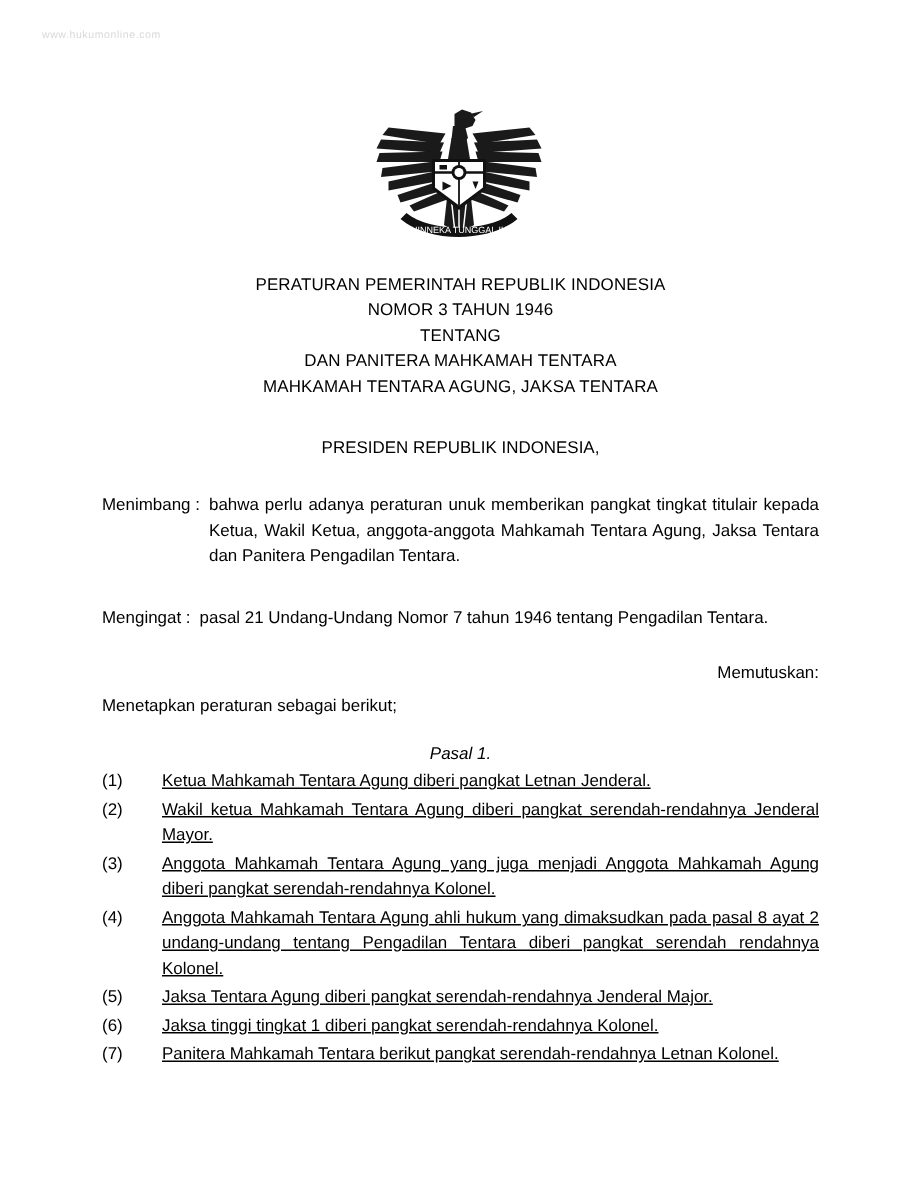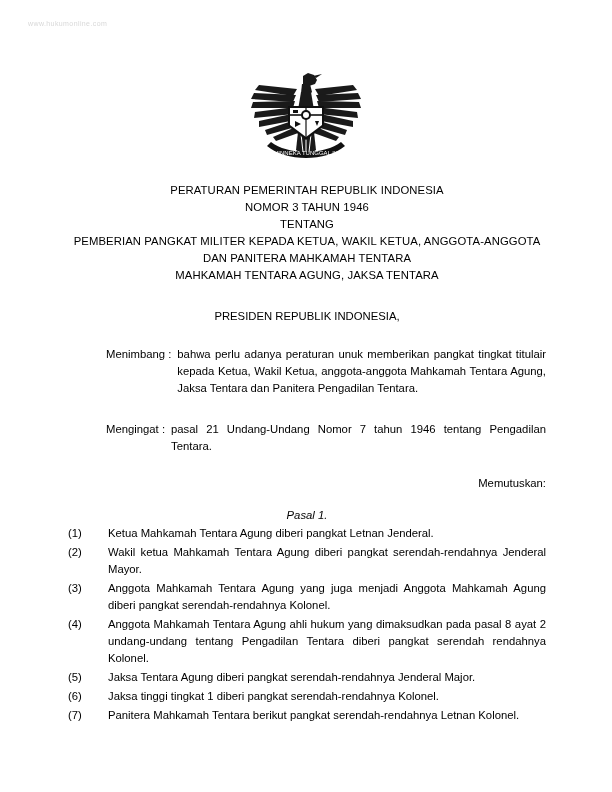--- a/index.html
+++ b/index.html
@@ -59,21 +59,20 @@
     text-align: center;
     font-size: 11.3px;
     margin-top: 26px;
   }
   .clause {
     margin-top: 24px;
     font-size: 11.3px;
     line-height: 17px;
     display: flex;
     align-items: flex-start;
-    margin-left: 38px;
   }
   .clause .label {
     white-space: nowrap;
     flex: 0 0 auto;
   }
   .clause .body {
     flex: 1 1 auto;
     text-align: justify;
   }
   .clause.menimbang .body {
@@ -103,20 +102,21 @@
     line-height: 17px;
     margin-top: 2px;
   }
   .item .num {
     flex: 0 0 40px;
     text-align: left;
   }
   .item .text {
     flex: 1 1 auto;
     text-align: justify;
+    text-decoration: underline;
   }
 </style>
 </head>
 <body>
 
 <div class="page">
 
   <div class="watermark">www.hukumonline.com</div>
 
   <div class="emblem">
@@ -170,39 +170,39 @@
       <text x="65" y="85" font-family="Liberation Sans, sans-serif" font-size="6" fill="#ffffff" text-anchor="middle">BHINNEKA TUNGGAL IKA</text>
     </svg>
   </div>
 
   <div class="content">
 
     <div class="title-block">
       <span class="title-line">PERATURAN PEMERINTAH REPUBLIK INDONESIA</span>
       <span class="title-line">NOMOR 3 TAHUN 1946</span>
       <span class="title-line">TENTANG</span>
-      <span class="title-line">PEMBERIAN PANGKAT MILITER KEPADA KETUA, WAKIL KETUA, ANGGOTA-ANGGOTA</span>
       <span class="title-line">DAN PANITERA MAHKAMAH TENTARA</span>
       <span class="title-line">MAHKAMAH TENTARA AGUNG, JAKSA TENTARA</span>
     </div>
 
     <div class="presiden">PRESIDEN REPUBLIK INDONESIA,</div>
 
     <div class="clause menimbang">
       <span class="label">Menimbang :</span>
       <span class="body" style="margin-left:6px;">bahwa perlu adanya peraturan unuk memberikan pangkat tingkat titulair kepada Ketua, Wakil Ketua, anggota-anggota Mahkamah Tentara Agung, Jaksa Tentara dan Panitera Pengadilan Tentara.</span>
     </div>
 
     <div class="clause mengingat">
       <span class="label">Mengingat :</span>
       <span class="body" style="margin-left:6px;">pasal 21 Undang-Undang Nomor 7 tahun 1946 tentang Pengadilan Tentara.</span>
     </div>
 
     <div class="memutuskan">Memutuskan:</div>
 
+    <div class="menetapkan">Menetapkan peraturan sebagai berikut;</div>
 
     <div class="pasal">Pasal 1.</div>
 
     <div class="items">
       <div class="item">
         <span class="num">(1)</span>
         <span class="text">Ketua Mahkamah Tentara Agung diberi pangkat Letnan Jenderal.</span>
       </div>
       <div class="item">
         <span class="num">(2)</span>

